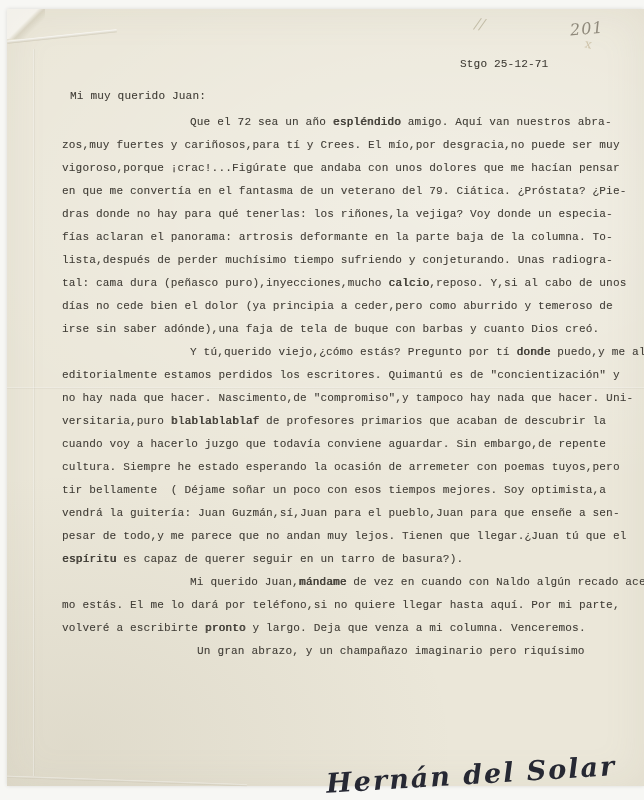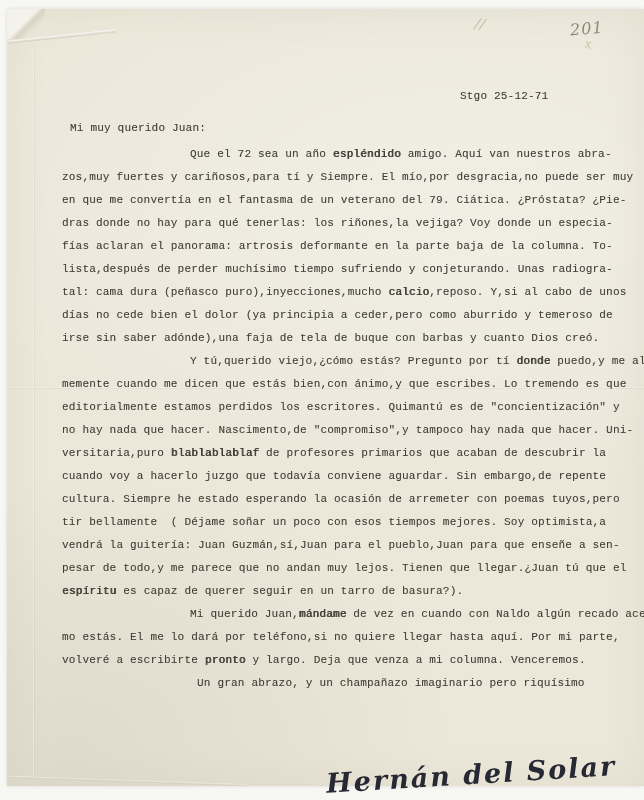--- a/index.html
+++ b/index.html
@@ -50,21 +50,20 @@
     background:linear-gradient(135deg, rgba(255,255,255,.55) 45%, rgba(150,140,110,.18) 55%, rgba(255,255,255,0) 70%);
   }
   
   .content{
     position:absolute;left:55px;top:0;right:26px;bottom:0;
     color:var(--ink);
     font-size:11px;
     line-height:23px;
     letter-spacing:.2px;
     text-shadow:.3px .3px 0 rgba(64,61,54,.25);
-    margin-top:32px;
   }
   .dateline{
     padding:44px 0 0 398px;
     white-space:nowrap;
   }
   .salutation{
     padding:9px 0 0 8px;
     font-family:Liberation Mono, monospace;
   }
   .body-lines{padding-top:3px;}
@@ -124,30 +123,30 @@
 
   <div class="pencil-slash">//</div>
   <div class="pencil-number">201</div>
   <div class="pencil-x">x</div>
 
   <div class="content">
     <div class="dateline">Stgo 25-12-71</div>
     <div class="salutation">Mi muy querido Juan:</div>
     <div class="body-lines">
         <div class="line indent">Que el 72 sea un año <span class="ovr">espléndido</span> amigo. Aquí van nuestros abra-</div>
-        <div class="line">zos,muy fuertes y cariñosos,para tí y Siempre. El mío,por desgracia,no puede ser muy</div>
+        <div class="line">zos,muy fuertes y cariñosos,para tí y Crees. El mío,por desgracia,no puede ser muy</div>
+        <div class="line">vigoroso,porque ¡crac!...Figúrate que andaba con unos dolores que me hacían pensar</div>
         <div class="line">en que me convertía en el fantasma de un veterano del 79. Ciática. ¿Próstata? ¿Pie-</div>
         <div class="line">dras donde no hay para qué tenerlas: los riñones,la vejiga? Voy donde un especia-</div>
         <div class="line">fías aclaran el panorama: artrosis deformante en la parte baja de la columna. To-</div>
         <div class="line">lista,después de perder muchísimo tiempo sufriendo y conjeturando. Unas radiogra-</div>
         <div class="line">tal: cama dura (peñasco puro),inyecciones,mucho <span class="ovr">calcio</span>,reposo. Y,si al cabo de unos</div>
         <div class="line">días no cede bien el dolor (ya principia a ceder,pero como aburrido y temeroso de</div>
         <div class="line">irse sin saber adónde),una faja de tela de buque con barbas y cuanto Dios creó.</div>
         <div class="line indent">Y tú,querido viejo,¿cómo estás? Pregunto por tí <span class="ovr">donde</span> puedo,y me alegro enor-</div>
-        <div class="line">memente cuando me dicen que estás bien,con ánimo,y que escribes. Lo tremendo es que</div>
         <div class="line">editorialmente estamos perdidos los escritores. Quimantú es de "concientización" y</div>
         <div class="line">no hay nada que hacer. Nascimento,de "compromiso",y tampoco hay nada que hacer. Uni-</div>
         <div class="line">versitaria,puro <span class="ovr">blablablablaf</span> de profesores primarios que acaban de descubrir la</div>
         <div class="line">cuando voy a hacerlo juzgo que todavía conviene aguardar. Sin embargo,de repente</div>
         <div class="line">cultura. Siempre he estado esperando la ocasión de arremeter con poemas tuyos,pero</div>
         <div class="line">tir bellamente  ( Déjame soñar un poco con esos tiempos mejores. Soy optimista,a</div>
         <div class="line">vendrá la guitería: Juan Guzmán,sí,Juan para el pueblo,Juan para que enseñe a sen-</div>
         <div class="line">pesar de todo,y me parece que no andan muy lejos. Tienen que llegar.¿Juan tú que el</div>
         <div class="line"><span class="ovr">espíritu</span> es capaz de querer seguir en un tarro de basura?).</div>
         <div class="line indent">Mi querido Juan,<span class="ovr">mándame</span> de vez en cuando con Naldo algún recado acerca de có-</div>

